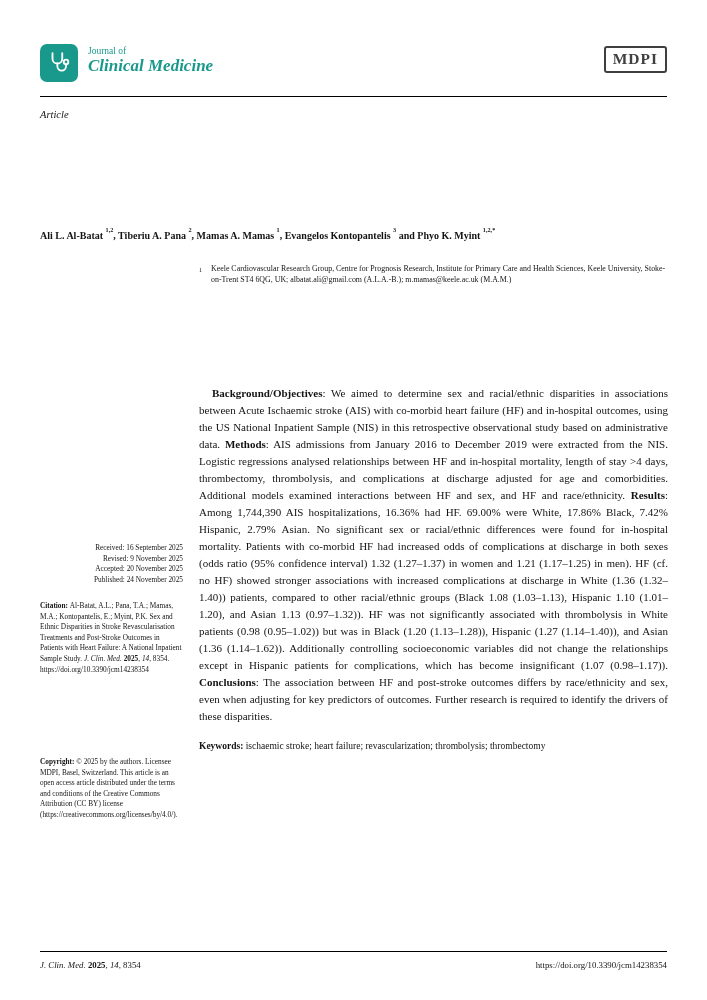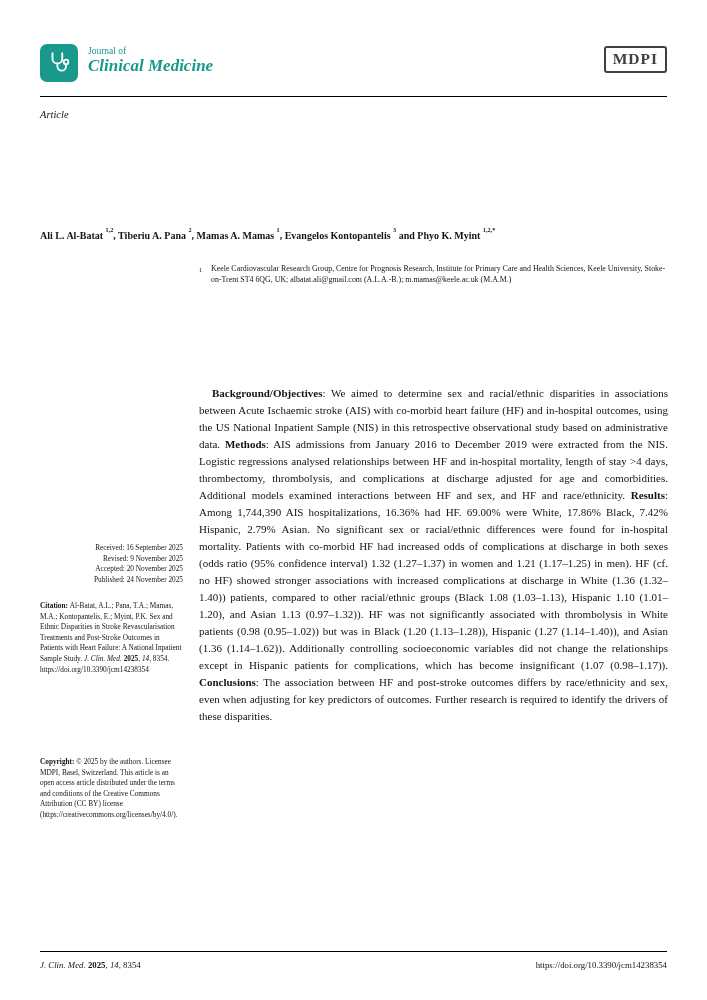--- a/index.html
+++ b/index.html
@@ -84,19 +84,20 @@
     <div>Received: 16 September 2025</div>
     <div>Revised: 9 November 2025</div>
     <div>Accepted: 20 November 2025</div>
     <div>Published: 24 November 2025</div>
   </div>
   <div class="side side-citation"><span class="b">Citation: </span><span>Al-Batat, A.L.; Pana, T.A.; Mamas, M.A.; Kontopantelis, E.; Myint, P.K. Sex and Ethnic Disparities in Stroke Revascularisation Treatments and Post-Stroke Outcomes in Patients with Heart Failure: A National Inpatient Sample Study. </span><span class="i">J. Clin. Med. </span><span class="b">2025</span><span>, </span><span class="i">14</span><span>, 8354. https://doi.org/10.3390/jcm14238354</span></div>
   <div class="side side-copyright"><span class="b">Copyright: </span><span>© 2025 by the authors. Licensee MDPI, Basel, Switzerland. This article is an open access article distributed under the terms and conditions of the Creative Commons Attribution (CC BY) license (https://creativecommons.org/licenses/by/4.0/).</span></div>
 
   <div class="right-col">
     <div class="abstract-text"><span class="b">Background/Objectives</span><span>: We aimed to determine sex and racial/ethnic disparities in associations between Acute Ischaemic stroke (AIS) with co-morbid heart failure (HF) and in-hospital outcomes, using the US National Inpatient Sample (NIS) in this retrospective observational study based on administrative data. </span><span class="b">Methods</span><span>: AIS admissions from January 2016 to December 2019 were extracted from the NIS. Logistic regressions analysed relationships between HF and in-hospital mortality, length of stay &gt;4 days, thrombectomy, thrombolysis, and complications at discharge adjusted for age and comorbidities. Additional models examined interactions between HF and sex, and HF and race/ethnicity. </span><span class="b">Results</span><span>: Among 1,744,390 AIS hospitalizations, 16.36% had HF. 69.00% were White, 17.86% Black, 7.42% Hispanic, 2.79% Asian. No significant sex or racial/ethnic differences were found for in-hospital mortality. Patients with co-morbid HF had increased odds of complications at discharge in both sexes (odds ratio (95% confidence interval) 1.32 (1.27–1.37) in women and 1.21 (1.17–1.25) in men). HF (cf. no HF) showed stronger associations with increased complications at discharge in White (1.36 (1.32–1.40)) patients, compared to other racial/ethnic groups (Black 1.08 (1.03–1.13), Hispanic 1.10 (1.01–1.20), and Asian 1.13 (0.97–1.32)). HF was not significantly associated with thrombolysis in White patients (0.98 (0.95–1.02)) but was in Black (1.20 (1.13–1.28)), Hispanic (1.27 (1.14–1.40)), and Asian (1.36 (1.14–1.62)). Additionally controlling socioeconomic variables did not change the relationships except in Hispanic patients for complications, which has become insignificant (1.07 (0.98–1.17)). </span><span class="b">Conclusions</span><span>: The association between HF and post-stroke outcomes differs by race/ethnicity and sex, even when adjusting for key predictors of outcomes. Further research is required to identify the drivers of these disparities.</span></div>
+    <div class="keywords"><span class="b">Keywords:</span><span> ischaemic stroke; heart failure; revascularization; thrombolysis; thrombectomy</span></div>
   </div>
 
   <div class="footer-rule"></div>
   <div class="footer-left"><span class="i">J. Clin. Med. </span><span class="b">2025</span><span>, </span><span class="i">14</span><span>, 8354</span></div>
   <div class="footer-right">https://doi.org/10.3390/jcm14238354</div>
 
 </div>
 
 </body></html>

